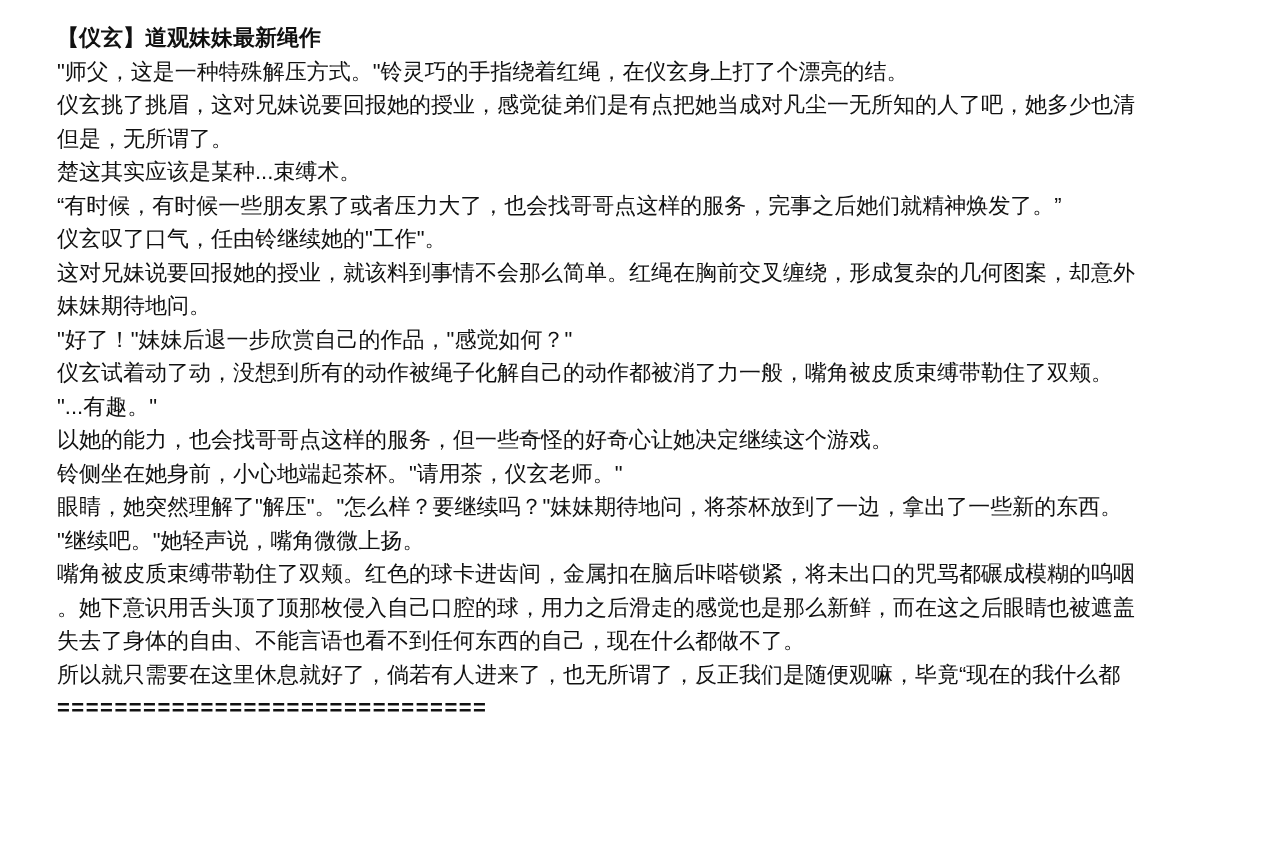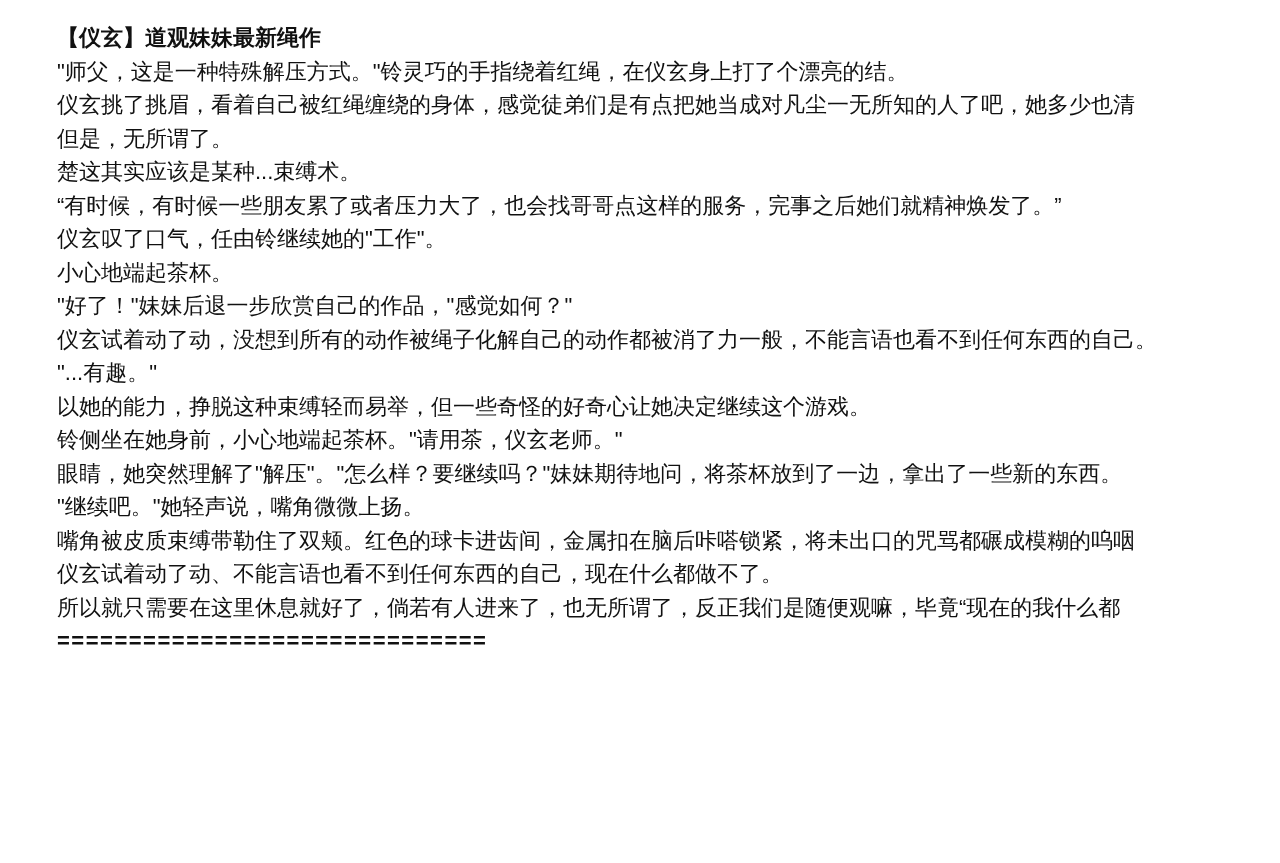--- a/index.html
+++ b/index.html
@@ -32,30 +32,32 @@
     font-weight: 700;
     letter-spacing: 1.5px;
   }
 </style>
 </head>
 <body>
 
 <div class="doc">
   <div class="text-line title-line">【仪玄】道观妹妹最新绳作</div>
   <div class="text-line">"师父，这是一种特殊解压方式。"铃灵巧的手指绕着红绳，在仪玄身上打了个漂亮的结。</div>
-  <div class="text-line">仪玄挑了挑眉，看着自己被红绳缠绕的身体，感觉徒弟们是有点把她当成对凡尘一无所知的人了吧，她多少也清</div>
+  <div class="text-line">仪玄挑了挑眉，这对兄妹说要回报她的授业，感觉徒弟们是有点把她当成对凡尘一无所知的人了吧，她多少也清</div>
   <div class="text-line">但是，无所谓了。</div>
   <div class="text-line">楚这其实应该是某种...束缚术。</div>
   <div class="text-line">“有时候，有时候一些朋友累了或者压力大了，也会找哥哥点这样的服务，完事之后她们就精神焕发了。”</div>
   <div class="text-line">仪玄叹了口气，任由铃继续她的"工作"。</div>
-  <div class="text-line">小心地端起茶杯。</div>
+  <div class="text-line">这对兄妹说要回报她的授业，就该料到事情不会那么简单。红绳在胸前交叉缠绕，形成复杂的几何图案，却意外</div>
+  <div class="text-line">妹妹期待地问。</div>
   <div class="text-line">"好了！"妹妹后退一步欣赏自己的作品，"感觉如何？"</div>
-  <div class="text-line">仪玄试着动了动，没想到所有的动作被绳子化解自己的动作都被消了力一般，不能言语也看不到任何东西的自己。</div>
+  <div class="text-line">仪玄试着动了动，没想到所有的动作被绳子化解自己的动作都被消了力一般，嘴角被皮质束缚带勒住了双颊。</div>
   <div class="text-line">"...有趣。"</div>
-  <div class="text-line">以她的能力，挣脱这种束缚轻而易举，但一些奇怪的好奇心让她决定继续这个游戏。</div>
+  <div class="text-line">以她的能力，也会找哥哥点这样的服务，但一些奇怪的好奇心让她决定继续这个游戏。</div>
   <div class="text-line">铃侧坐在她身前，小心地端起茶杯。"请用茶，仪玄老师。"</div>
   <div class="text-line">眼睛，她突然理解了"解压"。"怎么样？要继续吗？"妹妹期待地问，将茶杯放到了一边，拿出了一些新的东西。</div>
   <div class="text-line">"继续吧。"她轻声说，嘴角微微上扬。</div>
   <div class="text-line">嘴角被皮质束缚带勒住了双颊。红色的球卡进齿间，金属扣在脑后咔嗒锁紧，将未出口的咒骂都碾成模糊的呜咽</div>
-  <div class="text-line">仪玄试着动了动、不能言语也看不到任何东西的自己，现在什么都做不了。</div>
+  <div class="text-line">。她下意识用舌头顶了顶那枚侵入自己口腔的球，用力之后滑走的感觉也是那么新鲜，而在这之后眼睛也被遮盖</div>
+  <div class="text-line">失去了身体的自由、不能言语也看不到任何东西的自己，现在什么都做不了。</div>
   <div class="text-line">所以就只需要在这里休息就好了，倘若有人进来了，也无所谓了，反正我们是随便观嘛，毕竟“现在的我什么都</div>
   <div class="text-line separator-line">==============================</div>
 </div>
 
 </body></html>

